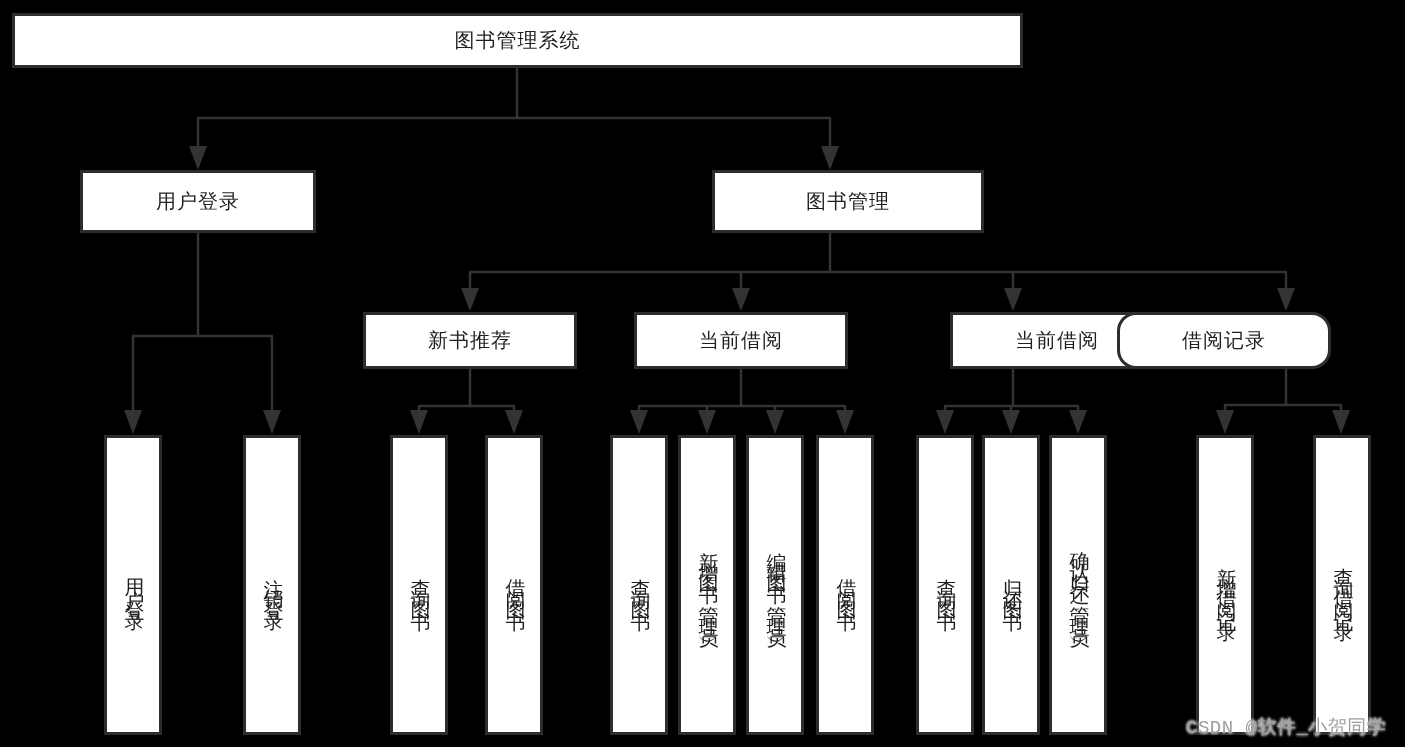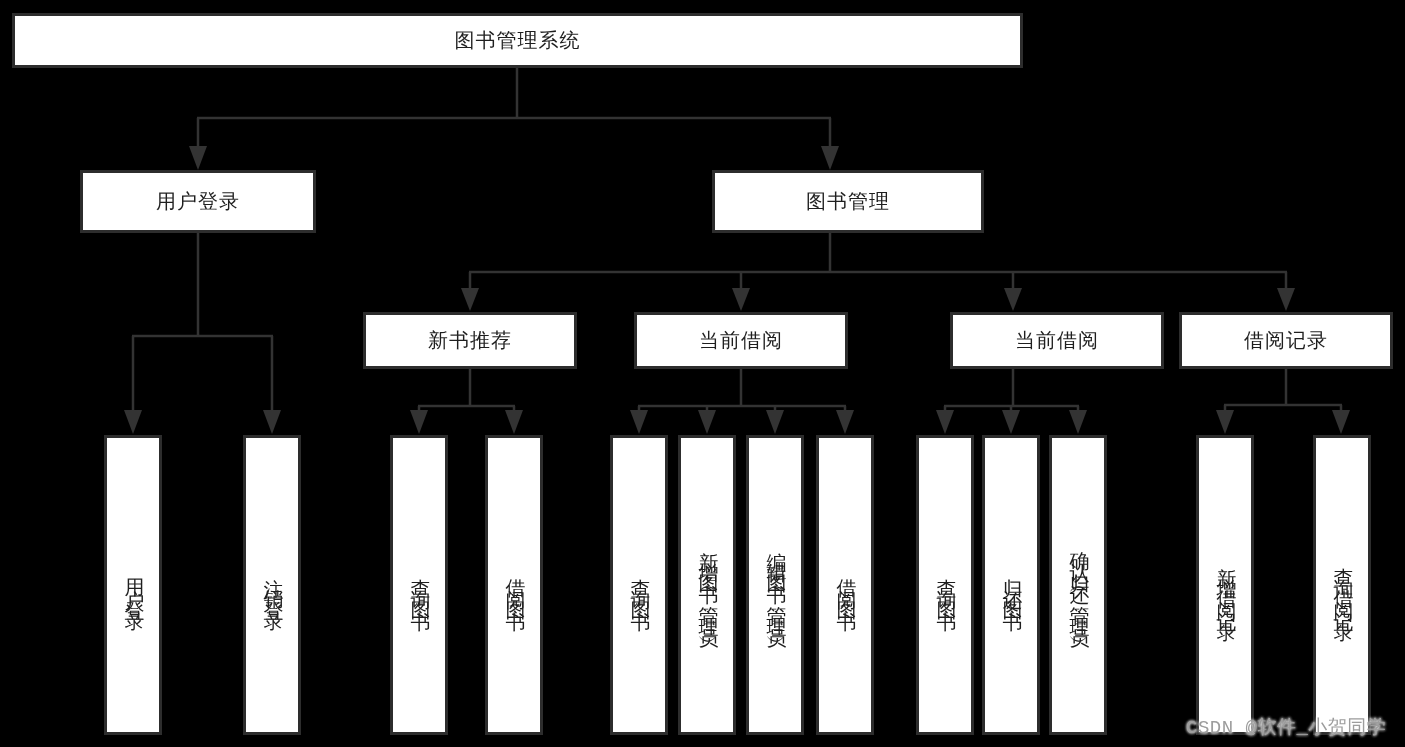--- a/index.html
+++ b/index.html
@@ -39,21 +39,21 @@
     line-height: 1;
     white-space: nowrap;
   }
   .root-node  { left: 12px;  top: 13px;  width: 1011px; height: 55px; }
   .l2-a       { left: 80px;  top: 170px; width: 236px;  height: 63px; }
   .l2-b       { left: 712px; top: 170px; width: 272px;  height: 63px; }
   .l3         { top: 312px; width: 214px; height: 57px; }
   .l3-0 { left: 363px; }
   .l3-1 { left: 634px; }
   .l3-2 { left: 906px; margin-left: 44px; }
-  .l3-3 { left: 1179px; }
+  .l3-3 { left: 1117px; border-radius: 19px; }
   .leaf { top: 435px; width: 58px; height: 300px; }
   .lf-0  { left: 104px; }
   .lf-1  { left: 243px; }
   .lf-2  { left: 390px; }
   .lf-3  { left: 485px; }
   .lf-4  { left: 610px; }
   .lf-5  { left: 678px; }
   .lf-6  { left: 746px; }
   .lf-7  { left: 816px; }
   .lf-8  { left: 916px; }

